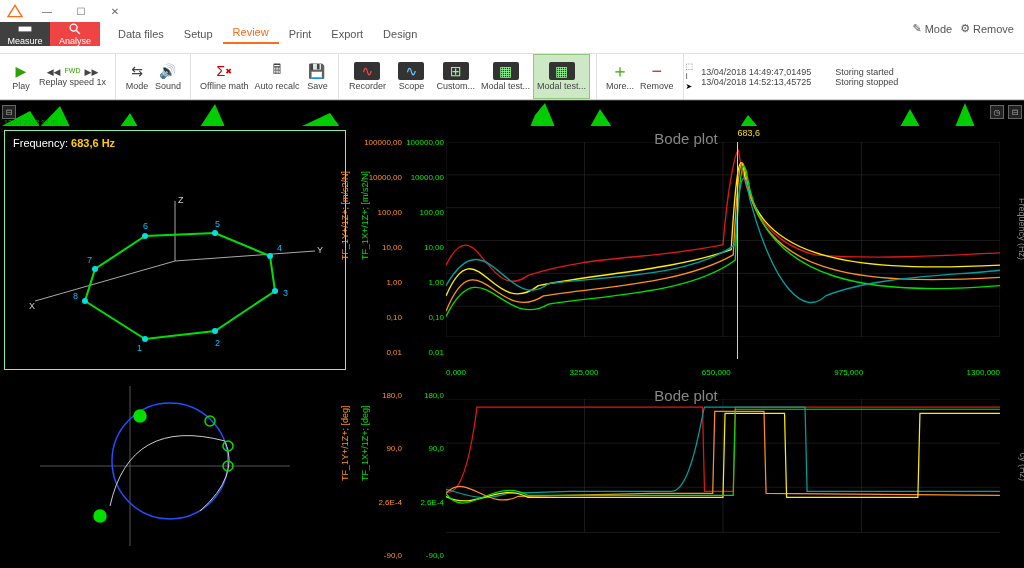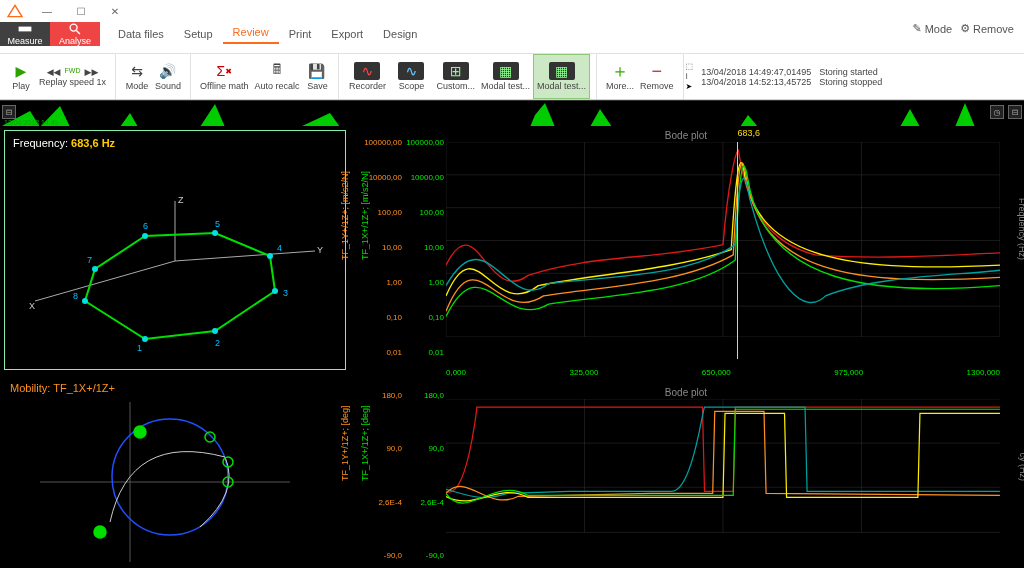--- a/index.html
+++ b/index.html
@@ -26,21 +26,21 @@
 
   
   .ribbon { height: 46px; background:#fff; display:flex; align-items:stretch; border-bottom:1px solid #d0d0d0; }
   .rgrp { display:flex; align-items:center; padding:0 6px; border-right:1px solid #e2e2e2; }
   .rbtn { display:flex; flex-direction:column; align-items:center; justify-content:center; min-width:44px; height:100%; font-size:9px; color:#444; cursor:pointer; padding:0 3px;}
   .rbtn.wide{min-width:58px;}
   .rbtn.sel{ background:#cde8c4; border:1px solid #8ec77a; }
   .rbtn .ic{ width:22px; height:18px; display:flex; align-items:center; justify-content:center; font-size:14px; margin-bottom:1px;}
   .rbtn.small{ min-width:30px;}
   .loglist { flex:1; display:flex; flex-direction:column; justify-content:center; font-size:9px; color:#444; padding:2px 6px; min-width:190px;}
-  .loglist .row{ display:flex; gap:8px; white-space:nowrap;}
+  .loglist .row{ display:flex; gap:24px; white-space:nowrap;}
 
   
   .overview { height:26px; background:#000; position:relative; border-top:1px solid #333;}
   .overview .wave{ position:absolute; inset:0;}
   .overview .ts{ position:absolute; bottom:0; left:4px; font-size:7px; color:#0a0;}
   .ov-btn{ position:absolute; top:4px; width:14px; height:14px; border:1px solid #666; background:#222; font-size:8px; color:#aaa; display:flex; align-items:center; justify-content:center;}
 
   
   .dark { flex:1; background:#000; display:flex; position:relative; overflow:hidden;}
   .leftcol{ width:350px; display:flex; flex-direction:column; }
@@ -50,21 +50,21 @@
   .panel3d .hdr{ position:absolute; top:6px; left:8px; font-size:11px; color:#fff;}
   .panel3d .hdr b{ color:#ffcc00;}
   .axes3d{ position:absolute; left:20px; top:60px; width:300px; height:160px;}
 
   .panelinfo{ padding:6px 10px; font-size:11px; color:#fff;}
   .panelinfo .l1{ color:#ff9020;}
   .panelinfo div{ margin:2px 0;}
   .circleplot{ width:250px; height:160px; position:relative; margin-left:40px;}
 
   .bode{ flex:1; position:relative; margin:2px 4px 2px 2px; }
-  .bode .title{ position:absolute; top:2px; left:50%; transform:translateX(-50%); font-size:10px; color:#888;}
+  .bode .title{ position:absolute; top:2px; left:50%; transform:translateX(-50%); font-size:15px; color:#888;}
   .bode .ylab{ position:absolute; left:-2px; top:50%; transform:rotate(-90deg) translateY(-50%); transform-origin:left center; font-size:9px;}
   .bode .ylab2{ position:absolute; right:-2px; top:50%; transform:rotate(90deg); transform-origin:right center; font-size:9px; color:#888;}
   .bode svg{ position:absolute; inset:0;}
   .yticks{ position:absolute; left:44px; top:10px; bottom:24px; display:flex; flex-direction:column; justify-content:space-between; font-size:8px; color:#0e0; text-align:right; width:48px;}
   .yticks.orange{ color:#ff9020; left:2px;}
   .xticks{ position:absolute; left:94px; right:20px; bottom:4px; display:flex; justify-content:space-between; font-size:8px; color:#0e0;}
   .plotarea{ position:absolute; left:94px; right:20px; top:14px; bottom:22px; }
   .grid line{ stroke:#333; stroke-width:0.5;}
   .cursorline{ position:absolute; top:0; bottom:0; width:1px; background:#ffdd00;}
   .cursorlabel{ position:absolute; top:-14px; font-size:9px; color:#ffdd00;}
@@ -249,21 +249,20 @@
             <text x="252" y="60">4</text>
           <text x="190" y="36">5</text>
             <text x="118" y="38">6</text>
             <text x="62" y="72">7</text>
             <text x="48" y="108">8</text>
         </g>
       </svg>
     </div>
 
     <div class="panelinfo">
-      <div class="l1">Mobility: TF_1X+/1Z+</div>
     </div>
 
     <svg class="circleplot" viewBox="0 0 250 160">
       <line x1="0" y1="80" x2="250" y2="80" stroke="#555"></line>
       <line x1="90" y1="0" x2="90" y2="160" stroke="#555"></line>
       <circle cx="130" cy="75" r="58" fill="none" stroke="#2050ff" stroke-width="1.5"></circle>
       <path d="M70 120 Q90 30 185 55 Q200 90 160 125" fill="none" stroke="#ccc" stroke-width="1"></path>
       <g fill="none" stroke="#00e000" stroke-width="1.5">
         <circle cx="100" cy="30" r="6" fill="#00e000"></circle>
           <circle cx="170" cy="35" r="5"></circle>

